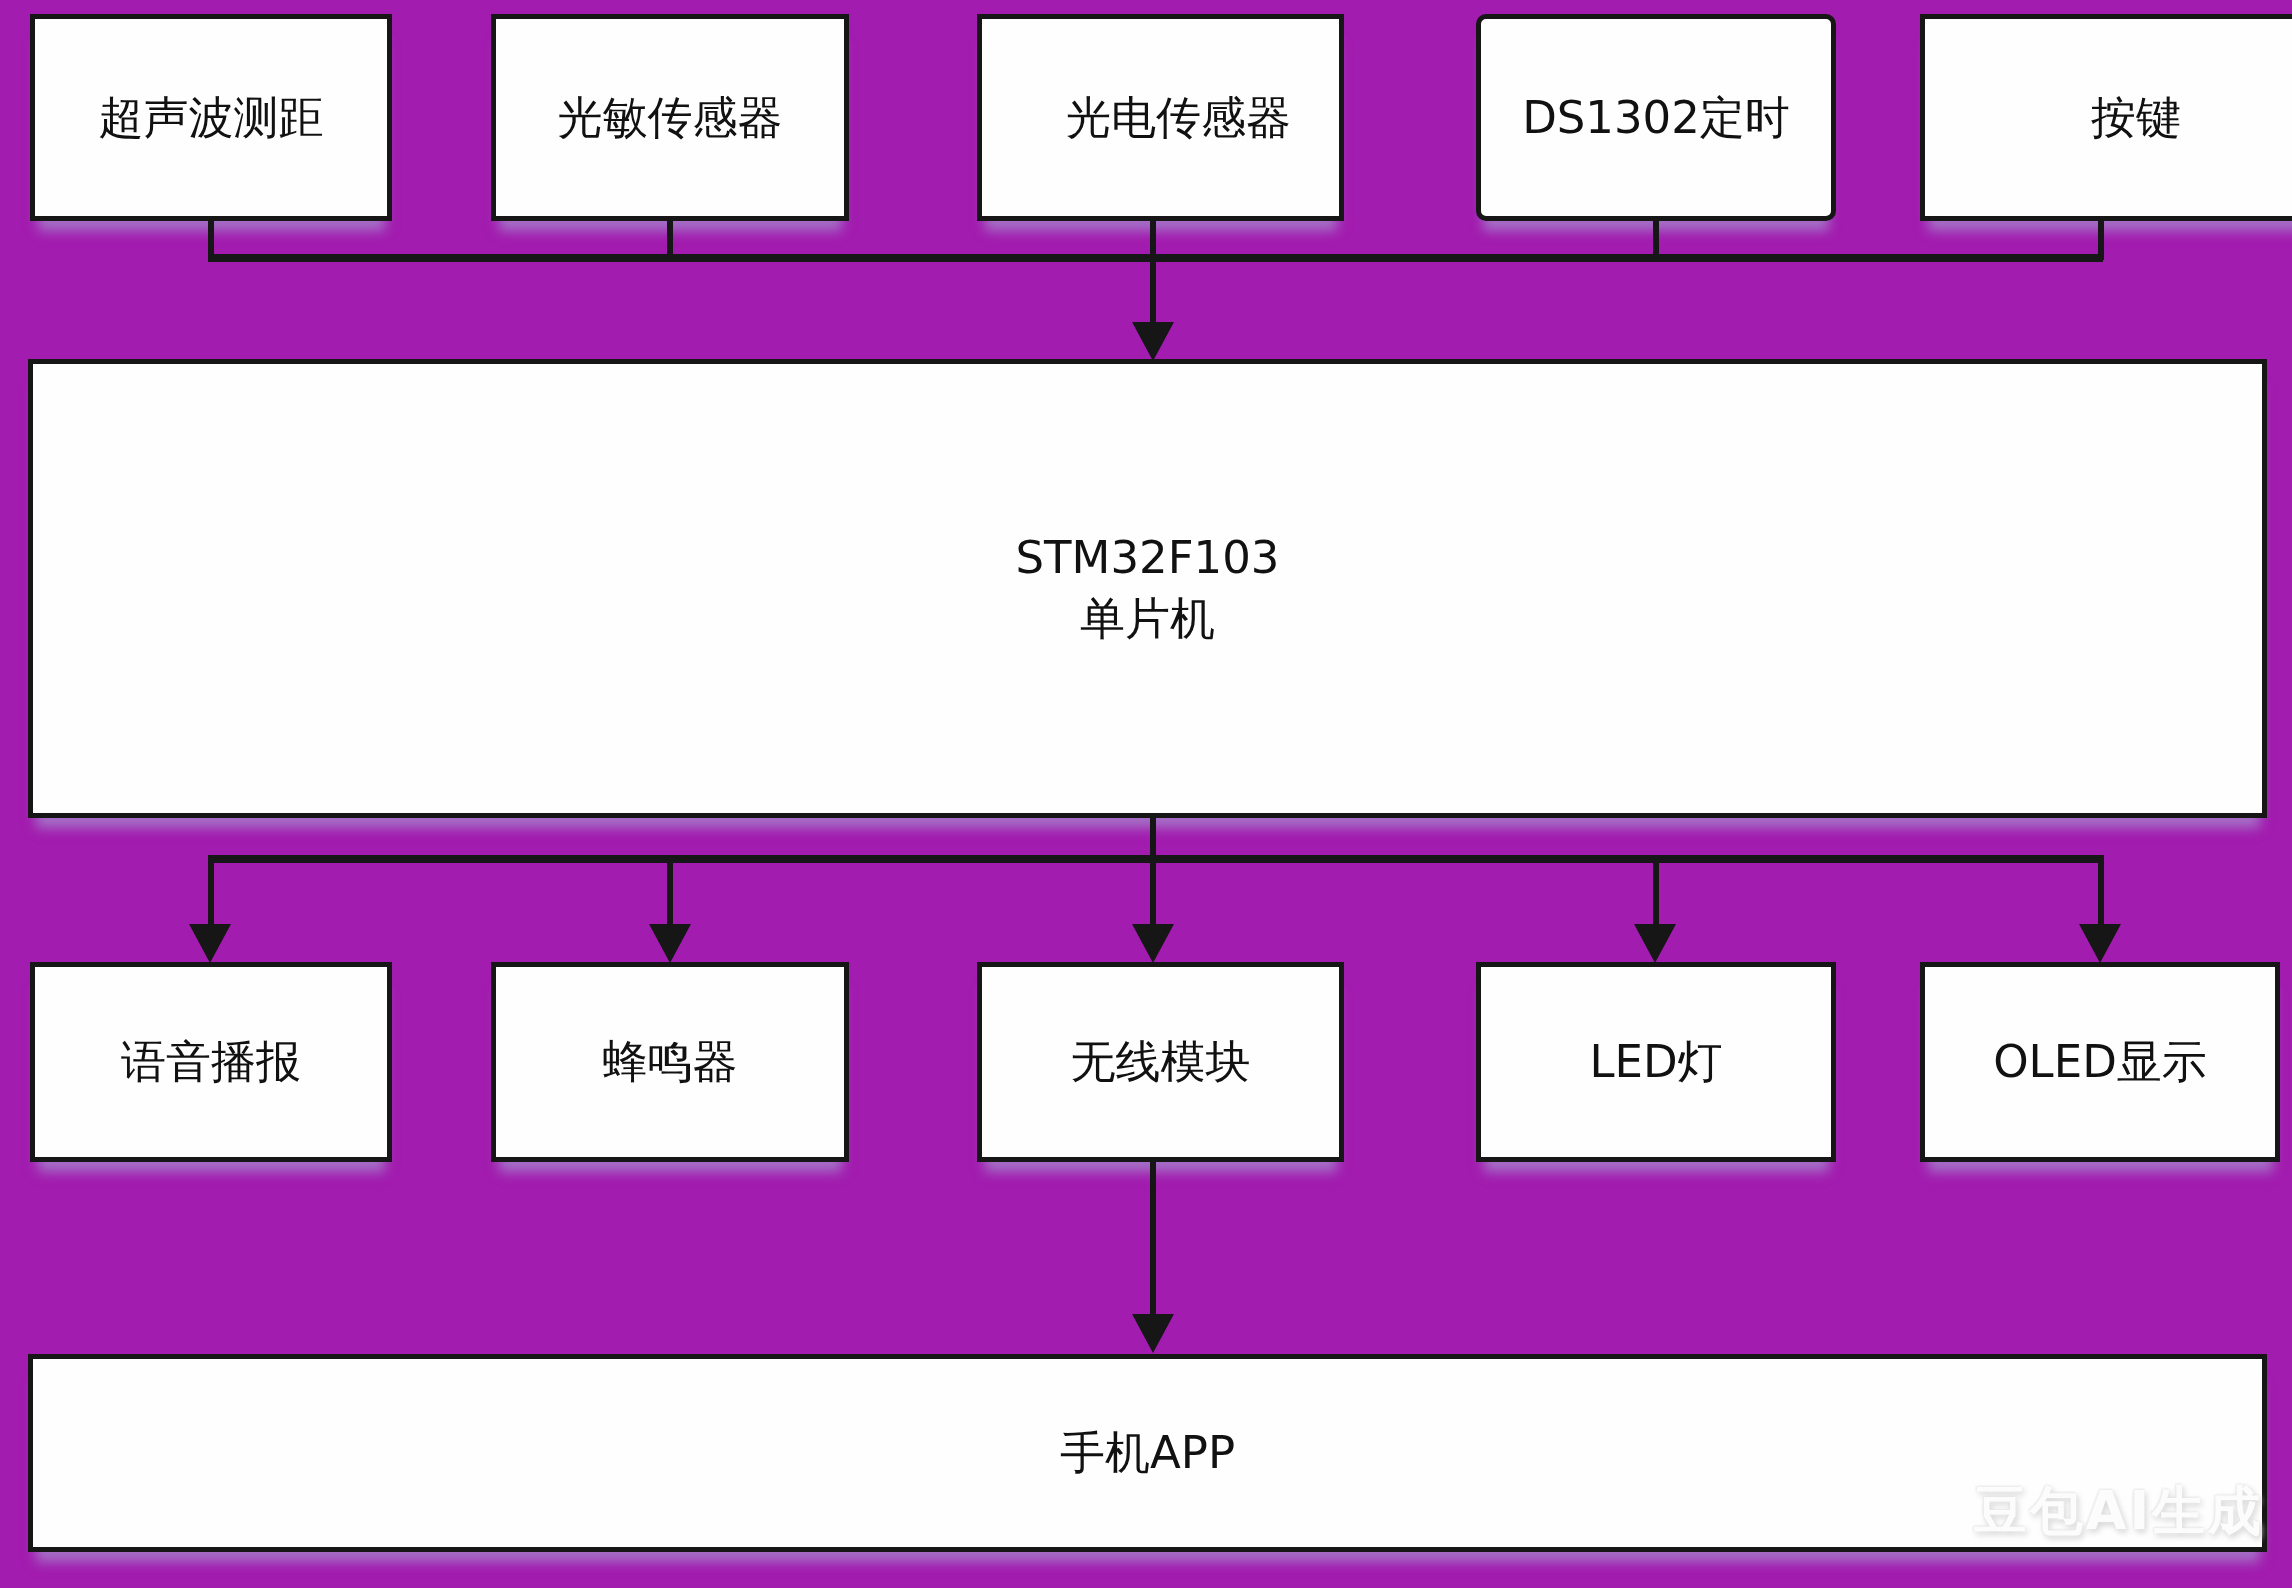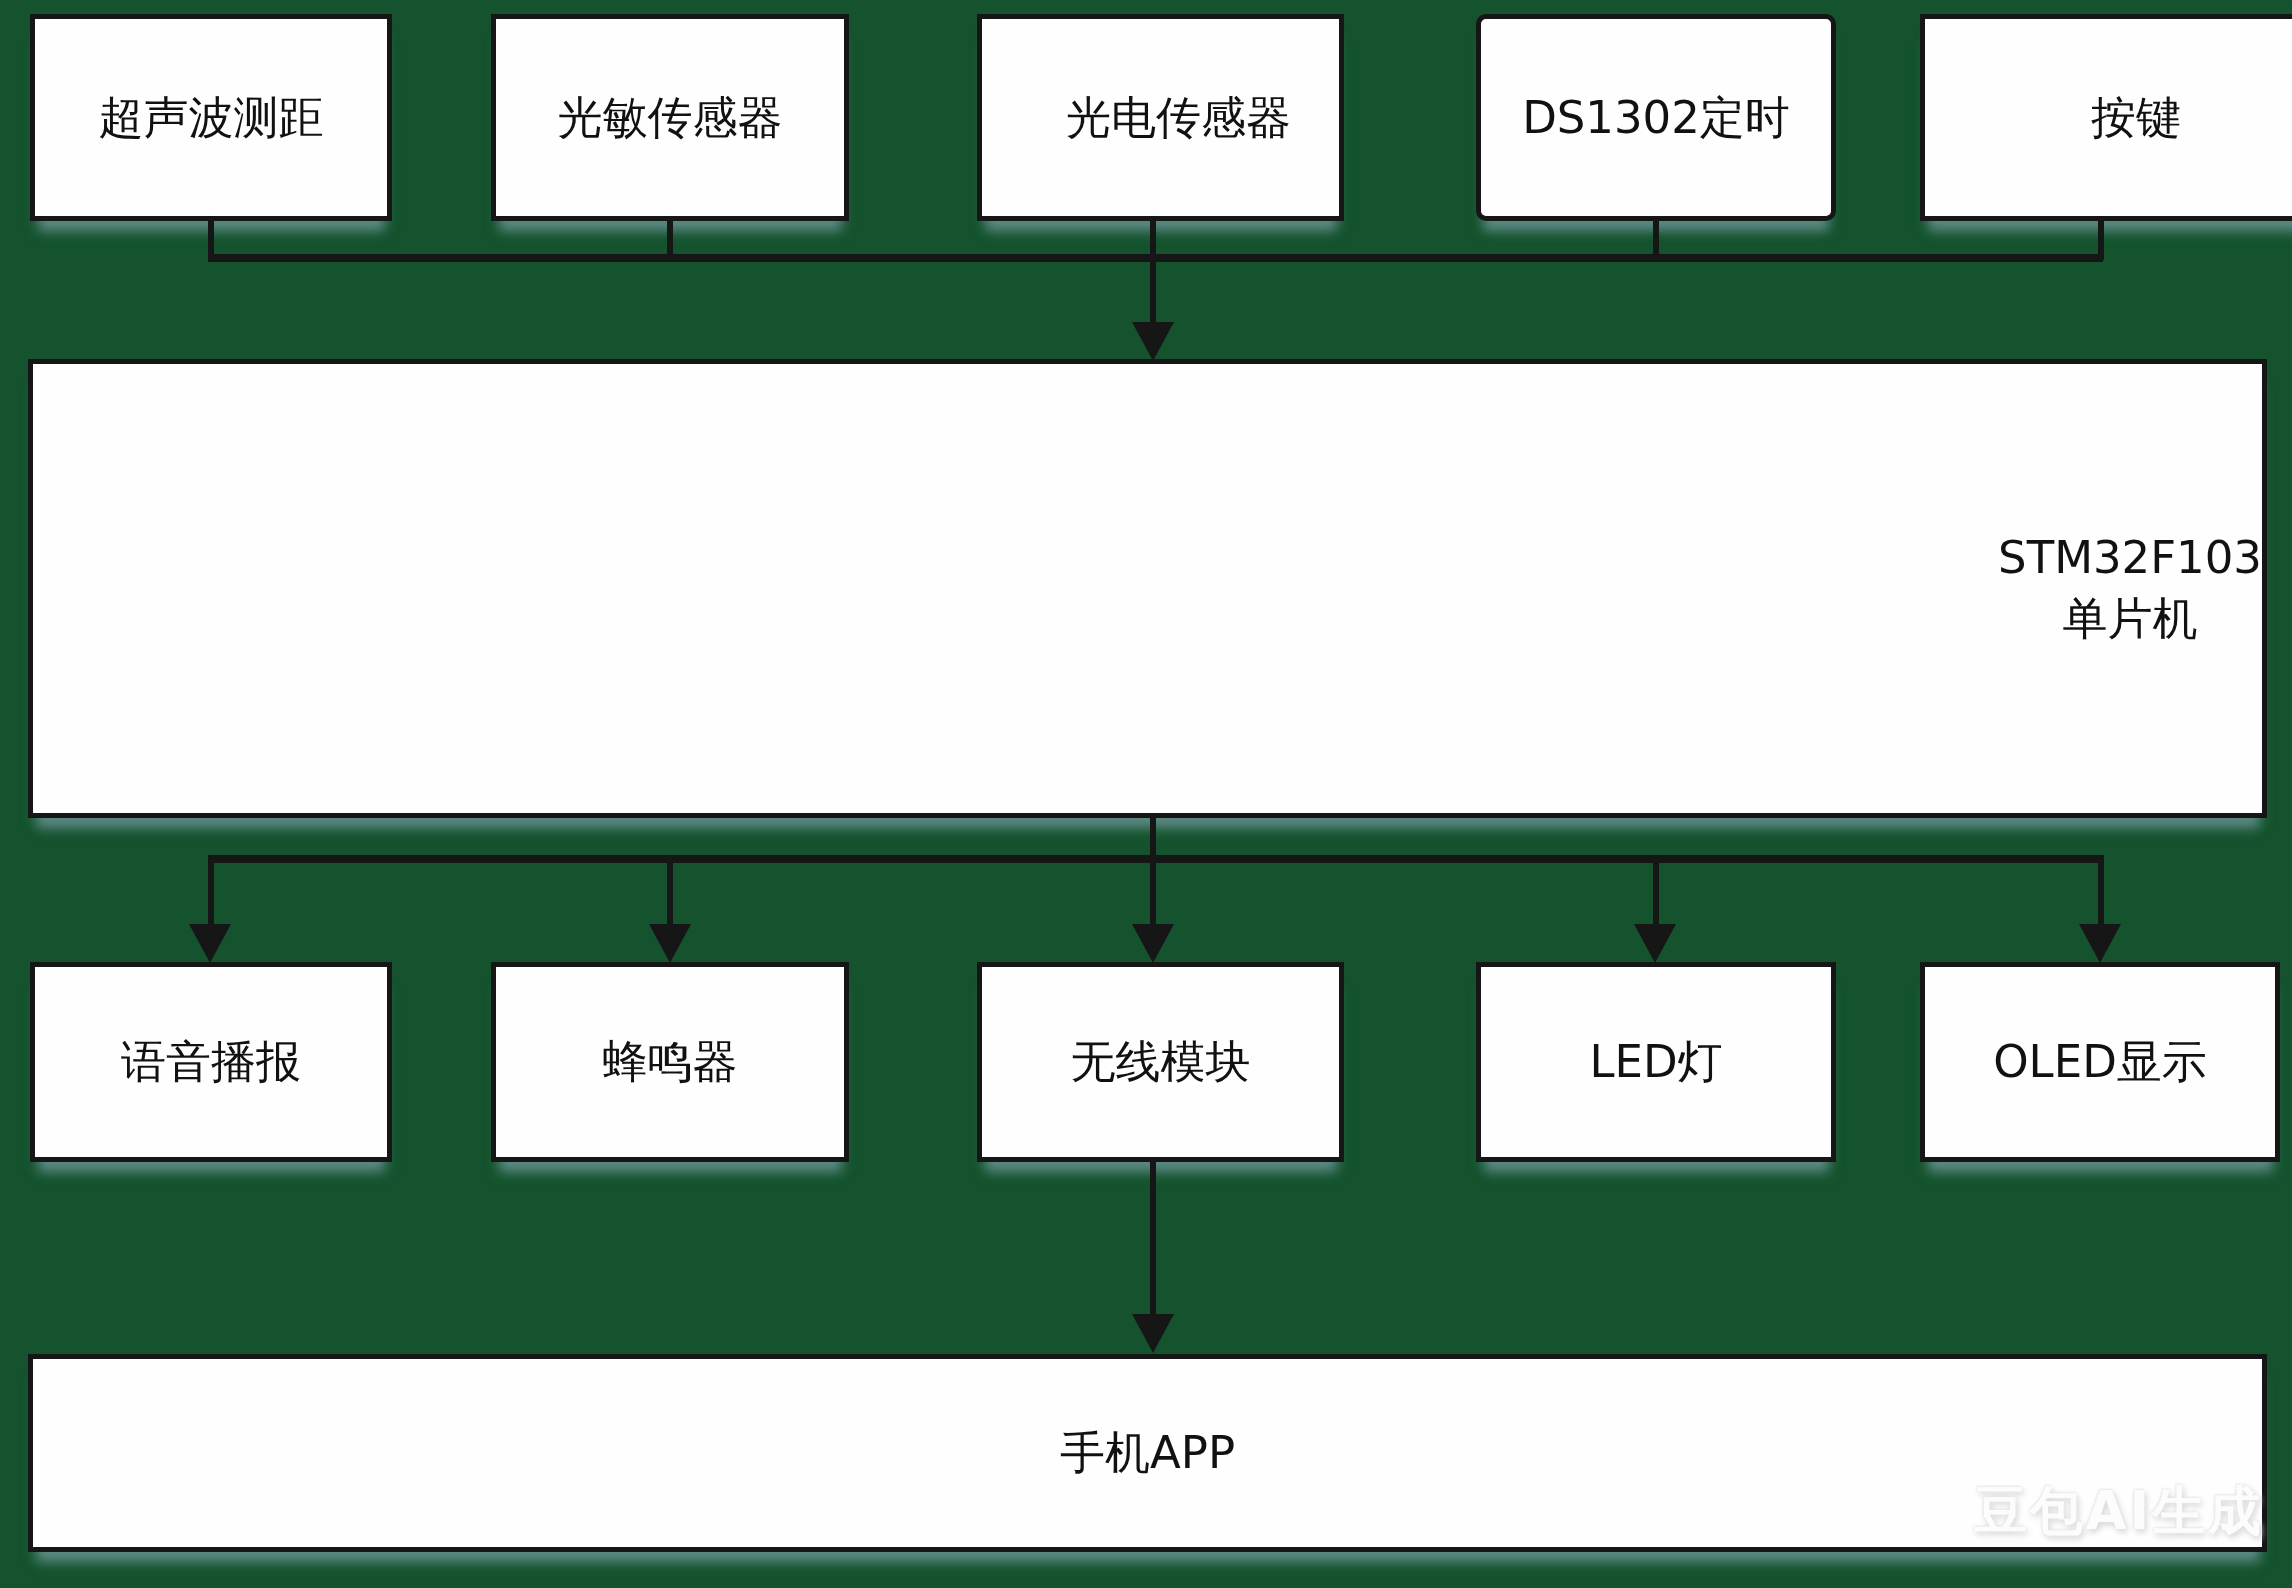--- a/index.html
+++ b/index.html
@@ -5,21 +5,21 @@
   html, body {
     margin: 0;
     padding: 0;
     background: #ffffff;
     font-family: "DejaVu Sans", "Liberation Sans", sans-serif;
   }
   #canvas {
     position: relative;
     width: 2292px;
     height: 1589px;
-    background: #14532d;
+    background: #a21caf;
     overflow: hidden;
     color: #141414;
   }
   .box {
     position: absolute;
     box-sizing: border-box;
     background: #fefefe;
     border: 5.6px solid #161616;
     display: flex;
     align-items: center;
@@ -89,21 +89,21 @@
   <div class="vline" style="left:208px;  top:221px; height:39px;"></div>
   <div class="vline" style="left:667px;  top:221px; height:39px;"></div>
   <div class="vline" style="left:1653px; top:221px; height:39px;"></div>
   <div class="vline" style="left:2098px; top:221px; height:39px;"></div>
 
   <div class="hline" style="left:208px; top:254px; width:1895px;"></div>
 
   <div class="vline" style="left:1150px; top:221px; height:104px;"></div>
   <div class="arrow-down" style="left:1132px; top:322px;"></div>
 
-  <div class="box wide" style="top:359px; height:459px;justify-content:flex-end;">
+  <div class="box wide" style="top:359px; height:459px;">
     <div class="mcu-label">
       <div>STM32F103</div>
       <div>单片机</div>
     </div>
   </div>
 
   <div class="vline" style="left:1150px; top:818px; height:45px;"></div>
 
   <div class="hline" style="left:208px; top:855px; width:1895px;"></div>
 

